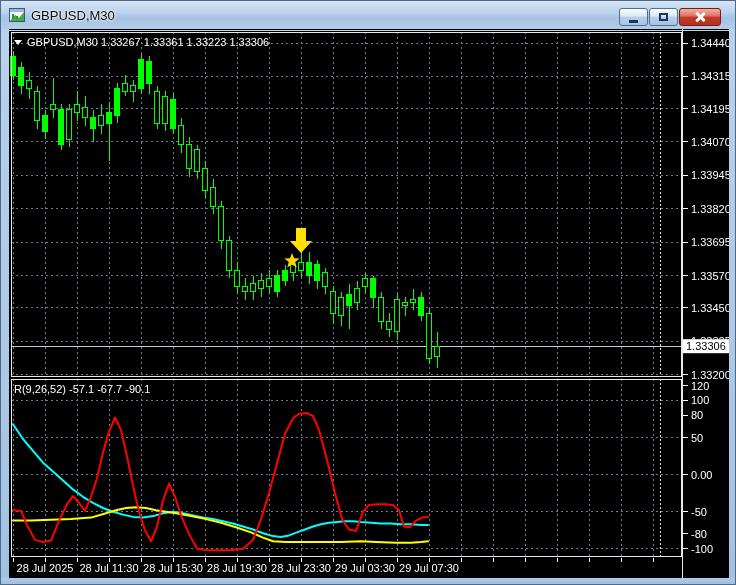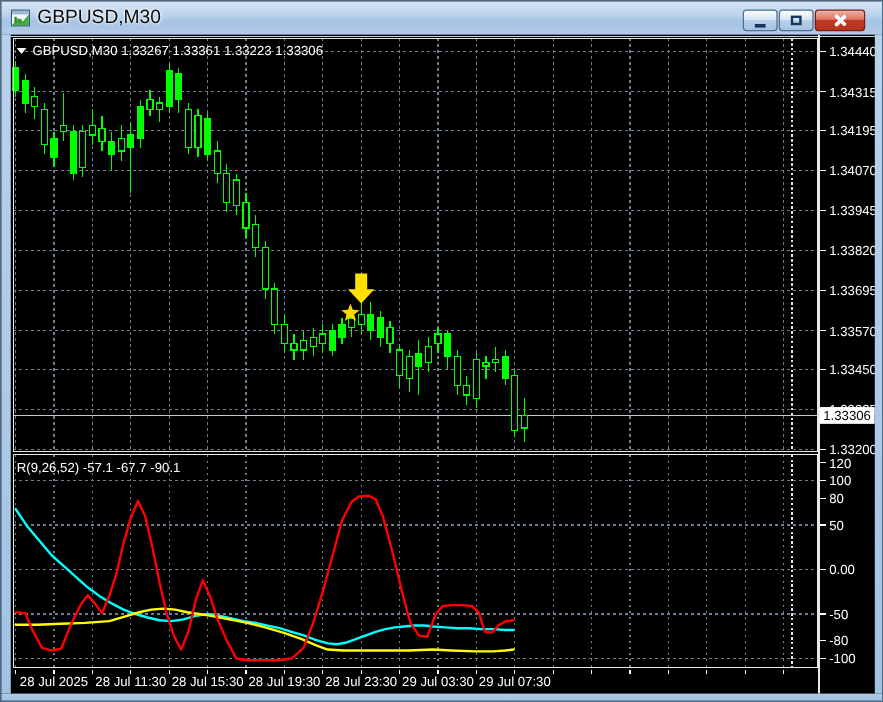--- a/index.html
+++ b/index.html
@@ -2,21 +2,21 @@
 <html><head>
 <meta charset="utf-8">
 <style>
   html,body{margin:0;padding:0;background:#333;font-family:"Liberation Sans",sans-serif;}
   .window{position:relative;width:736px;height:585px;background:#000;overflow:hidden;
           border:1px solid #4e6a8a;box-sizing:border-box;}
   .titlebar{position:absolute;left:0;top:0;width:736px;height:28px;
             background:linear-gradient(#d6e5f5 0%,#bcd4ec 40%,#a6c4e4 60%,#b3cce8 100%);
             display:flex;align-items:center;}
   .title-icon{width:16px;height:16px;margin-left:8px;flex:0 0 auto;}
-  .title-text{margin-left:6px;font-size:16px;color:#0a0a0a;text-shadow:0 0 3px #fff,0 0 2px #fff;}
+  .title-text{margin-left:6px;font-size:13px;color:#0a0a0a;text-shadow:0 0 3px #fff,0 0 2px #fff;}
   .win-controls{position:absolute;right:16px;top:7px;display:flex;}
   .wbtn{height:18px;border:1px solid #51708f;border-radius:3px;margin-left:1px;
         display:flex;align-items:center;justify-content:center;box-sizing:border-box;}
   .wbtn.minb,.wbtn.maxb{width:29px;background:linear-gradient(#fdfdfd 0%,#d7e6f5 45%,#b8d0e9 50%,#a5c4e2 100%);}
   .wbtn.closeb{width:42px;background:linear-gradient(#f2b1a6 0%,#dd7161 45%,#c23a26 50%,#b23220 100%);border-color:#7e1a12;}
   .glyph-min{display:block;width:9px;height:3px;background:#16375d;margin-top:8px;}
   .glyph-max{display:block;width:9px;height:8px;border:2px solid #16375d;box-sizing:border-box;}
   .glyph-close{position:relative;display:block;width:12px;height:12px;}
   .glyph-close::before,.glyph-close::after{content:"";position:absolute;left:5px;top:0;width:2.5px;height:12px;
         background:#fff;border-radius:1px;}

